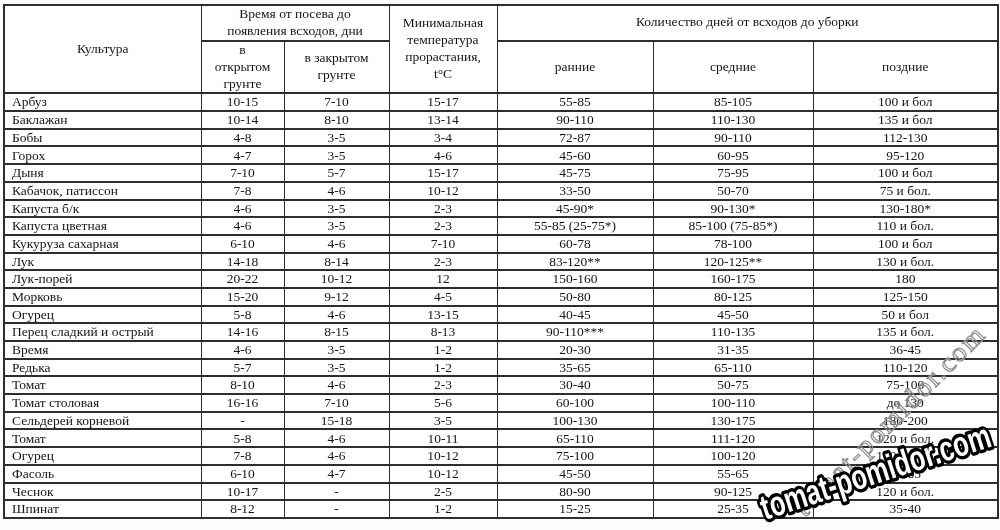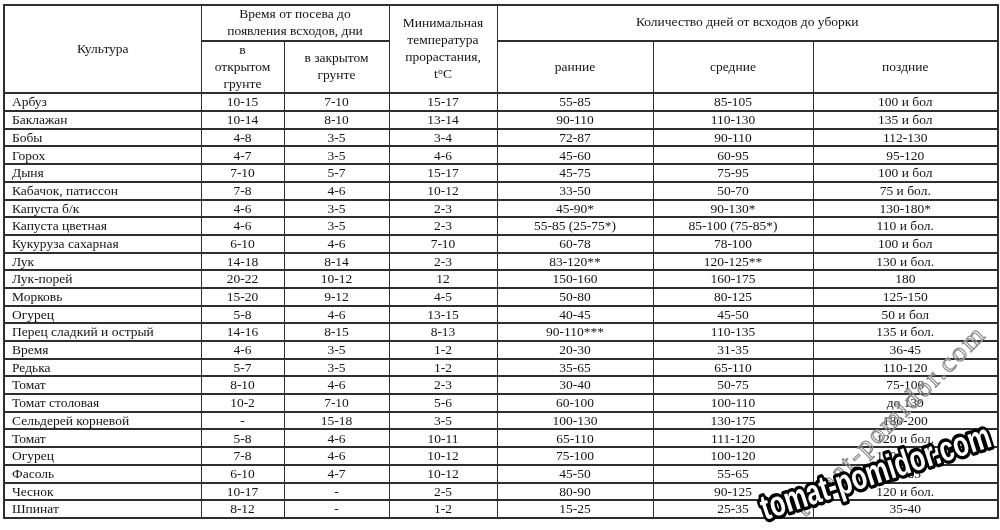--- a/index.html
+++ b/index.html
@@ -244,21 +244,21 @@
       <td>8-10</td>
       <td>4-6</td>
       <td>2-3</td>
       <td>30-40</td>
       <td>50-75</td>
       <td>75-100</td>
     </tr>
 
     <tr>
       <td class="c-name"><span>Томат столовая</span><span class="squiggle"></span></td>
-      <td>10-2</td>
+      <td>16-16</td>
       <td>7-10</td>
       <td>5-6</td>
       <td>60-100</td>
       <td>100-110</td>
       <td>до 130</td>
     </tr>
 
     <tr>
       <td class="c-name"><span>Сельдерей корневой</span><span class="squiggle"></span></td>
       <td>-</td>

